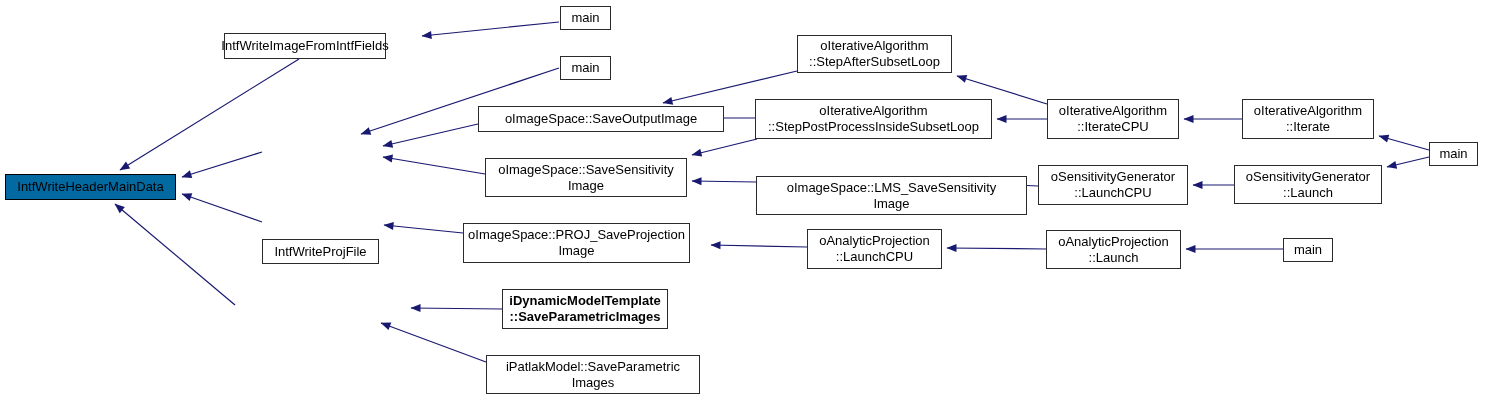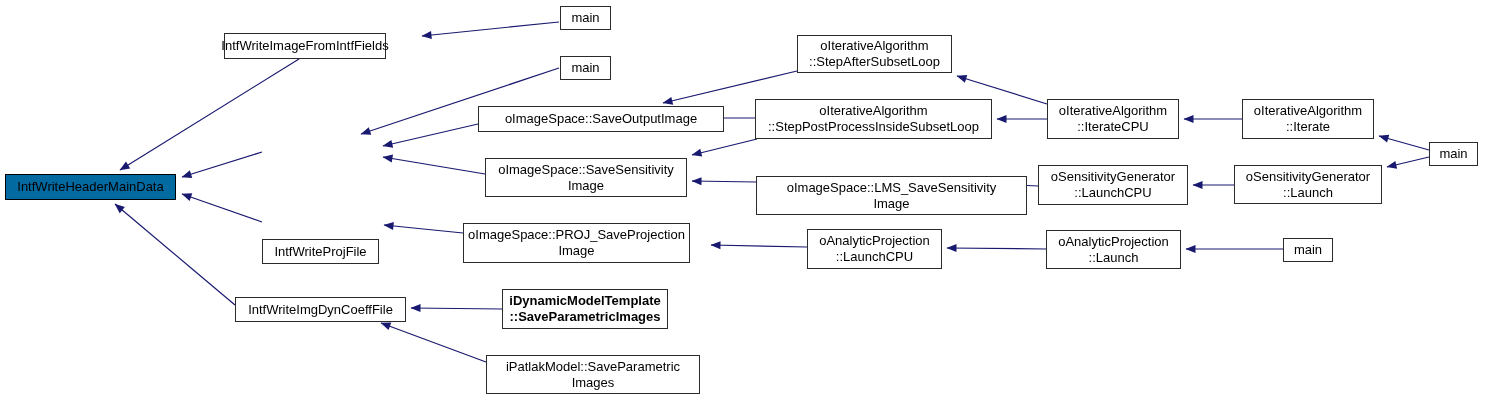--- a/index.html
+++ b/index.html
@@ -84,19 +84,18 @@
   <div class="node" style="left:1234px;top:165px;width:148px;height:39px;">oSensitivityGenerator
 ::Launch</div>
   <div class="node" style="left:262px;top:211px;width:117px;height:25px;margin-top:28px;">IntfWriteProjFile</div>
   <div class="node" style="left:463px;top:223px;width:227px;height:40px;">oImageSpace::PROJ_SaveProjection
 Image</div>
   <div class="node" style="left:807px;top:229px;width:135px;height:40px;">oAnalyticProjection
 ::LaunchCPU</div>
   <div class="node" style="left:1046px;top:230px;width:135px;height:39px;">oAnalyticProjection
 ::Launch</div>
   <div class="node" style="left:1283px;top:238px;width:50px;height:24px;">main</div>
-  <div class="node" style="left:235px;top:297px;width:171px;height:25px;">IntfWriteImgDynCoeffFile</div>
   <div class="node" style="left:502px;top:289px;width:166px;height:40px;font-weight:bold;">iDynamicModelTemplate
 ::SaveParametricImages</div>
   <div class="node" style="left:486px;top:355px;width:214px;height:39px;">iPatlakModel::SaveParametric
 Images</div>
 
 </div>
 
 </body></html>

